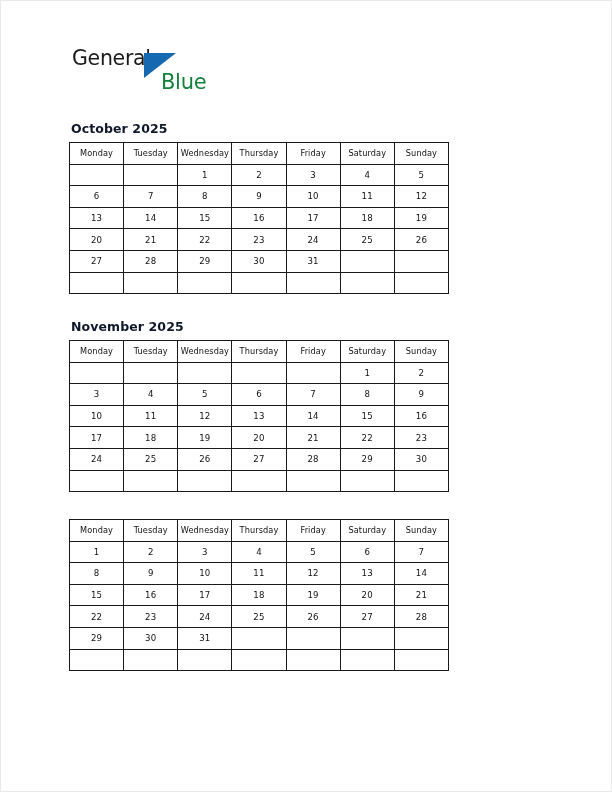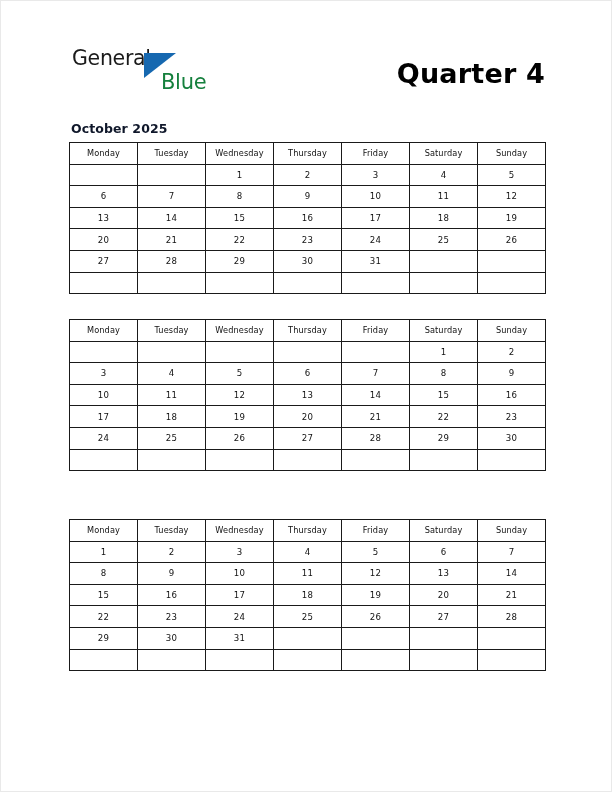--- a/index.html
+++ b/index.html
@@ -88,21 +88,21 @@
     font-size: 12.5px;
     font-weight: bold;
     color: #0f172a;
     margin: 0 0 6px 2px;
     letter-spacing: 0.1px;
     font-family: "DejaVu Sans", sans-serif;
   }
 
   table.cal {
     border-collapse: collapse;
-    width: 477px;
+    width: 380px;
     table-layout: fixed;
     border: 1px solid #000000;
   }
   table.cal td, table.cal th {
     border: 1px solid #1a1a1a;
     height: 20.6px;
     text-align: center;
     vertical-align: middle;
     padding: 0;
     font-weight: normal;
@@ -131,21 +131,20 @@
     <div class="logo">
       <span class="logo-general">General</span>
       <span class="logo-triangle">
         <svg width="32" height="25" viewBox="0 0 32 25" xmlns="http://www.w3.org/2000/svg">
           <polygon points="0,0 32,0 0,25" fill="#1668b0"></polygon>
         </svg>
       </span>
       <span class="logo-blue">Blue</span>
     </div>
 
-    <div class="quarter-title">Quarter 4</div>
   </div>
 
   <div class="month-block" id="month-0">
     <div class="month-title">October 2025</div>
     <table class="cal">
       <thead>
         <tr>
           <th>Monday</th>
           <th>Tuesday</th>
           <th>Wednesday</th>
@@ -208,20 +207,21 @@
             <td class="empty"></td>
             <td class="empty"></td>
             <td class="empty"></td>
             <td class="empty"></td>
           </tr>
         </tbody>
     </table>
   </div>
 
   <div class="month-block" id="month-1">
+    <div class="month-title">November 2025</div>
     <table class="cal">
       <thead>
         <tr>
           <th>Monday</th>
           <th>Tuesday</th>
           <th>Wednesday</th>
           <th>Thursday</th>
           <th>Friday</th>
           <th>Saturday</th>
           <th>Sunday</th>

